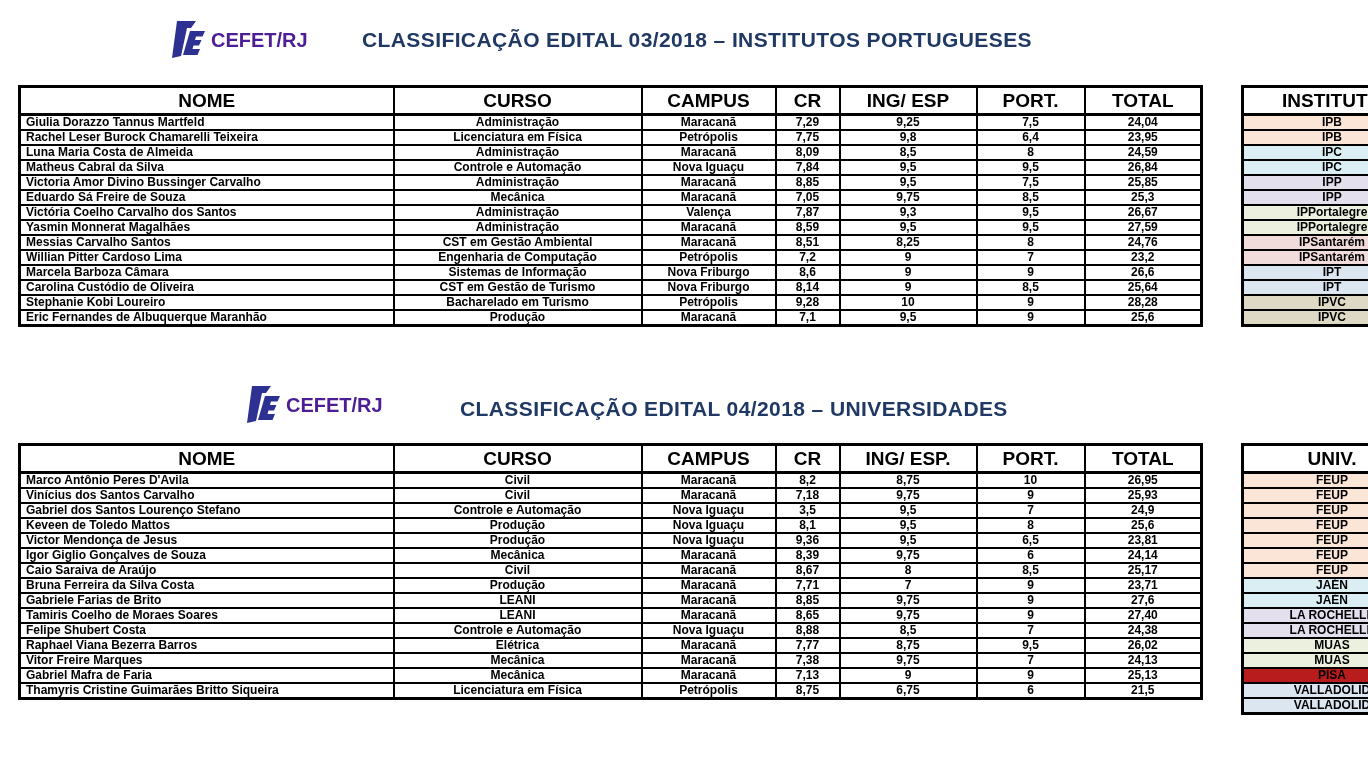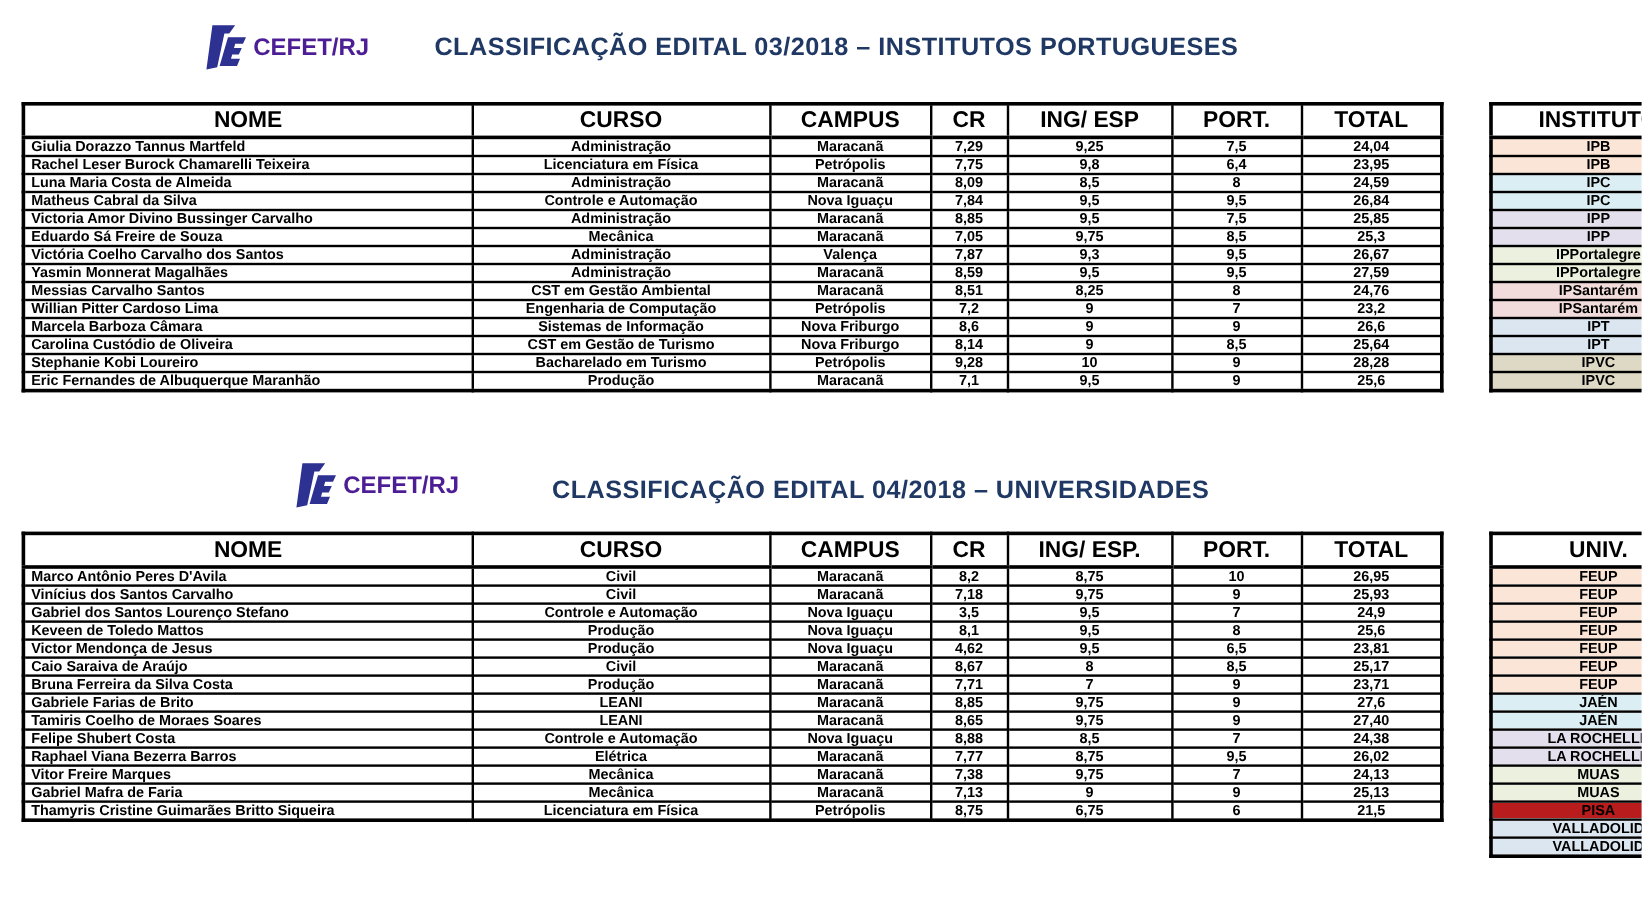--- a/index.html
+++ b/index.html
@@ -309,24 +309,33 @@
         <td>Nova Iguaçu</td>
         <td>8,1</td>
         <td>9,5</td>
         <td>8</td>
         <td>25,6</td>
       </tr>
       <tr>
         <td class="name">Victor Mendonça de Jesus</td>
         <td>Produção</td>
         <td>Nova Iguaçu</td>
-        <td>4,62</td>
+        <td>9,36</td>
         <td>9,5</td>
         <td>6,5</td>
         <td>23,81</td>
+      </tr>
+      <tr>
+        <td class="name">Igor Giglio Gonçalves de Souza</td>
+        <td>Mecânica</td>
+        <td>Maracanã</td>
+        <td>8,39</td>
+        <td>9,75</td>
+        <td>6</td>
+        <td>24,14</td>
       </tr>
       <tr>
         <td class="name">Caio Saraiva de Araújo</td>
         <td>Civil</td>
         <td>Maracanã</td>
         <td>8,67</td>
         <td>8</td>
         <td>8,5</td>
         <td>25,17</td>
       </tr>

